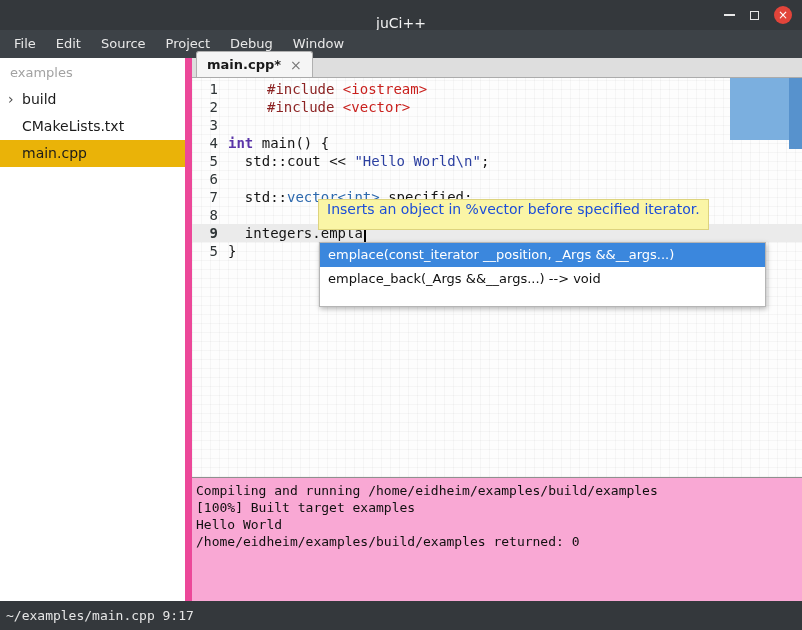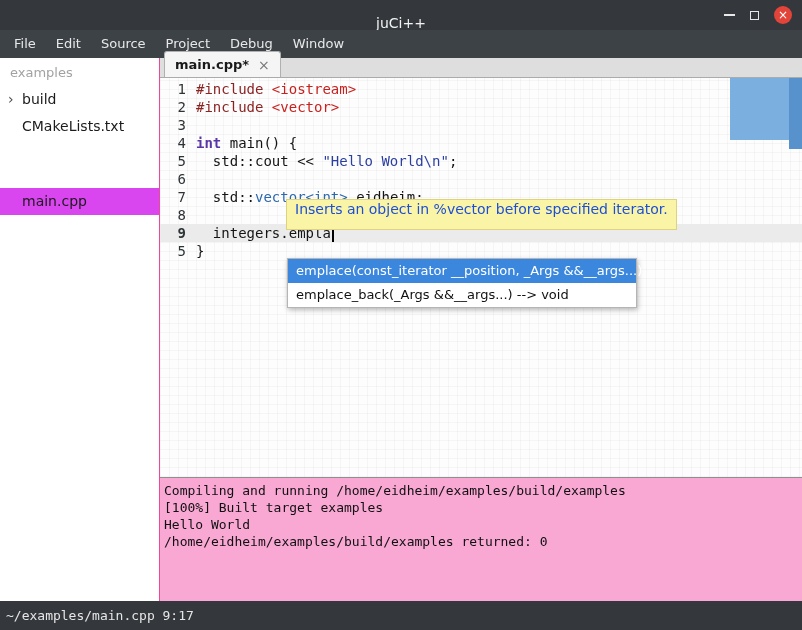--- a/index.html
+++ b/index.html
@@ -19,25 +19,25 @@
   
   .menubar { position:absolute; top:30px; left:0; width:802px; height:28px; background:#3d4247;
     display:flex; align-items:stretch; }
   .menu-item { color:#e8e8e8; font-size:13px; line-height:28px; padding:0 10px; }
   .menu-item:first-child { margin-left:4px; }
 
   
   .main { position:absolute; top:58px; left:0; width:802px; height:543px; display:flex; }
 
   
-  .sidebar { width:160px; height:100%; background:#fff; border-right:1px solid #ec4899; flex:none; }
+  .sidebar { width:192px; height:100%; background:#fff; border-right:7px solid #ec4899; flex:none; }
   .sidebar-header { color:#a2a2a2; font-size:13px; padding:7px 10px 6px 10px; }
   .tree-item { position:relative; height:27px; line-height:27px; font-size:14px; color:#1b1b1b;
     padding-left:22px; white-space:nowrap; }
-  .tree-item.selected { background:#d946ef;margin-top:48px; }
+  .tree-item.selected { background:#eab308; }
   .expander { position:absolute; left:8px; top:0; color:#4a4a4a; font-size:14px; }
 
   
   .content { flex:1; display:flex; flex-direction:column; min-width:0; }
 
   
   .tabbar { height:20px; background:#dedede; border-bottom:1px solid #ababab; display:flex; align-items:flex-end; }
   .tab { margin:3px 0 0 4px; height:26px; background:#f5f5f5; border:1px solid #b0b0b0; border-bottom:none;
     border-radius:3px 3px 0 0; padding:0 10px; display:flex; align-items:center; gap:9px; }
   .tab-label { font-size:13px; font-weight:bold; color:#1a1a1a; }
@@ -47,38 +47,38 @@
   .editor { position:relative; height:399px; background:#fdfdfd; overflow:hidden;
     background-image:
       repeating-linear-gradient(0deg,  rgba(0,0,0,0.030) 0 1px, transparent 1px 9px),
       repeating-linear-gradient(90deg, rgba(0,0,0,0.030) 0 1px, transparent 1px 9px); }
   .code-lines { padding-top:2px; font-family:"DejaVu Sans Mono", monospace; font-size:14px; }
   .cl { display:flex; height:18px; line-height:18px; white-space:pre; }
   .cl.current { background:#ebebeb; }
   .ln { width:33px; flex:none; text-align:right; padding-right:7px; color:#2e3436; }
   .cl.current .ln { font-weight:bold; }
   .code { margin-left:3px; color:#141414; }
-  .pp  { color:#8c2323; }
+  .pp  { color:#8c2323;margin-left:39px; }
   .inc { color:#c9201d; }
   .kw  { color:#5a35a8; font-weight:bold; }
   .str { color:#2b3fa0; }
   .ty  { color:#2c68ad; }
   .cursor { display:inline-block; width:2px; height:15px; background:#000; vertical-align:middle; margin-left:1px; }
 
   
   .minimap { position:absolute; top:0; right:13px; width:59px; height:62px; background:#7bafdf; }
   .scroll-thumb { position:absolute; top:0; right:0; width:13px; height:71px; background:#5792cd; }
 
   
   .tooltip { position:absolute; left:126px; top:121px; background:#faf5a6; border:1px solid #ddd37e;
     font-size:14px; color:#1d4ed8; padding:1px 8px 12px 8px; white-space:nowrap; z-index:5; }
 
   
-  .popup { position:absolute; left:127px; top:180px; width:350px; background:#fff;
-    border:1px solid #b5b5b5; box-shadow:1px 2px 5px rgba(0,0,0,0.28); z-index:6; }
+  .popup { position:absolute; left:127px; top:164px; width:447px; background:#fff;
+    border:1px solid #b5b5b5; box-shadow:1px 2px 5px rgba(0,0,0,0.28); z-index:6; padding-bottom:15px; }
   .popup-item { font-size:13px; height:24px; line-height:24px; padding:0 8px; color:#111; white-space:nowrap; }
   .popup-item.selected { background:#3b87dd; color:#fff; }
 
   
   .split-divider { height:1px; background:#8f8f8f; }
   .terminal { flex:1; background:#f9a8d4; padding:4px 0 0 4px; font-family:"DejaVu Sans Mono", monospace;
     font-size:13px; color:#101010; }
   .term-line { height:17px; line-height:17px; white-space:pre; }
 
   
@@ -162,21 +162,21 @@
             <span class="code"><span>  std::cout &lt;&lt; </span><span class="str">"Hello World\n"</span><span>;</span></span>
           </div>
 
           <div class="cl">
             <span class="ln">6</span>
             <span class="code"></span>
           </div>
 
           <div class="cl">
             <span class="ln">7</span>
-            <span class="code"><span>  std::</span><span class="ty">vector&lt;int&gt;</span><span> eidheim;</span></span>
+            <span class="code"><span>  std::</span><span class="ty">vector&lt;int&gt;</span><span> specified;</span></span>
           </div>
 
           <div class="cl">
             <span class="ln">8</span>
             <span class="code"></span>
           </div>
 
           <div class="cl current">
             <span class="ln">9</span>
             <span class="code"><span>  integers.empla</span><span class="cursor"></span></span>

